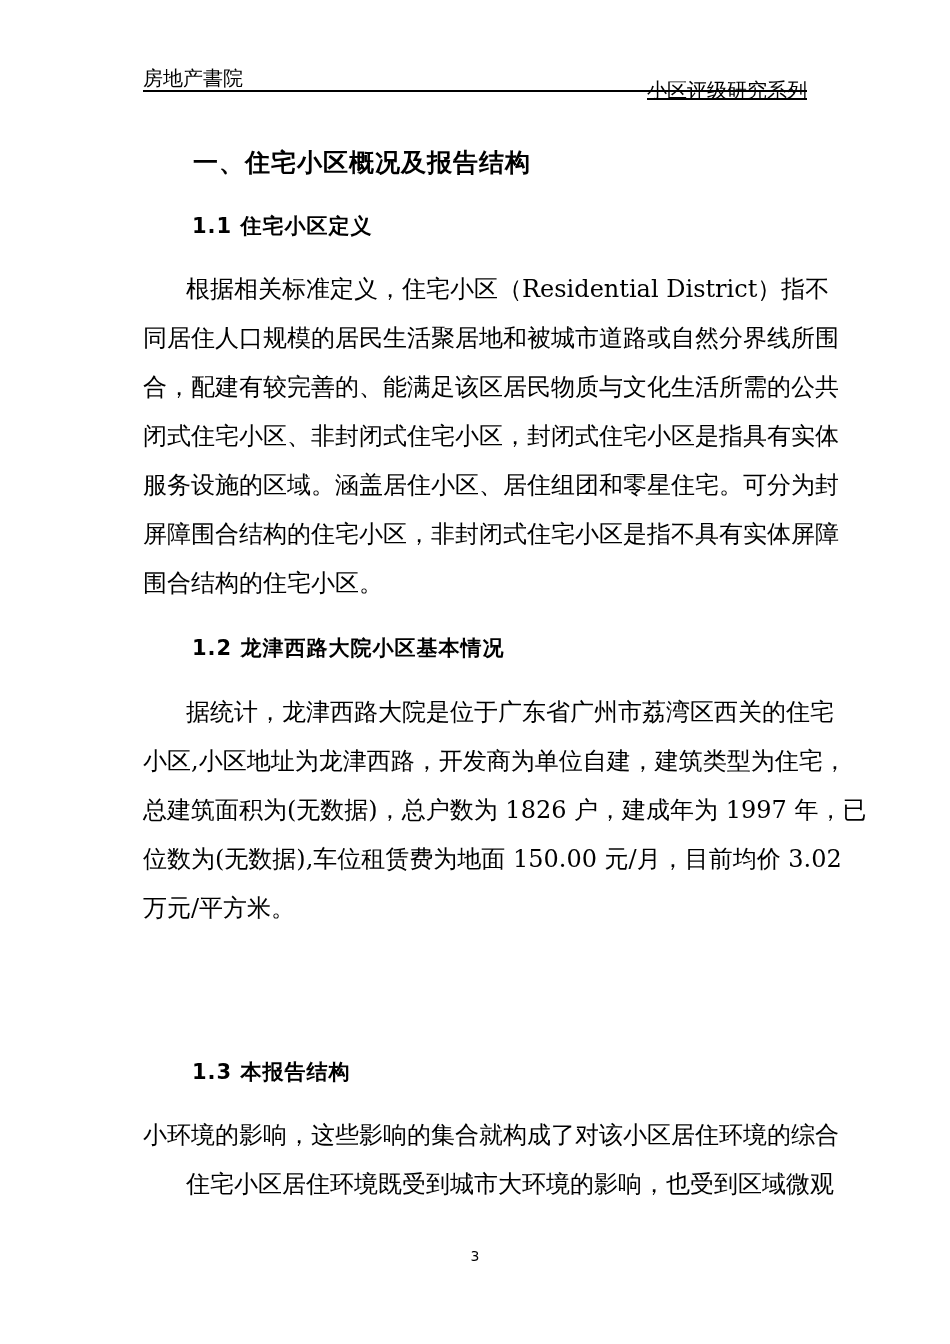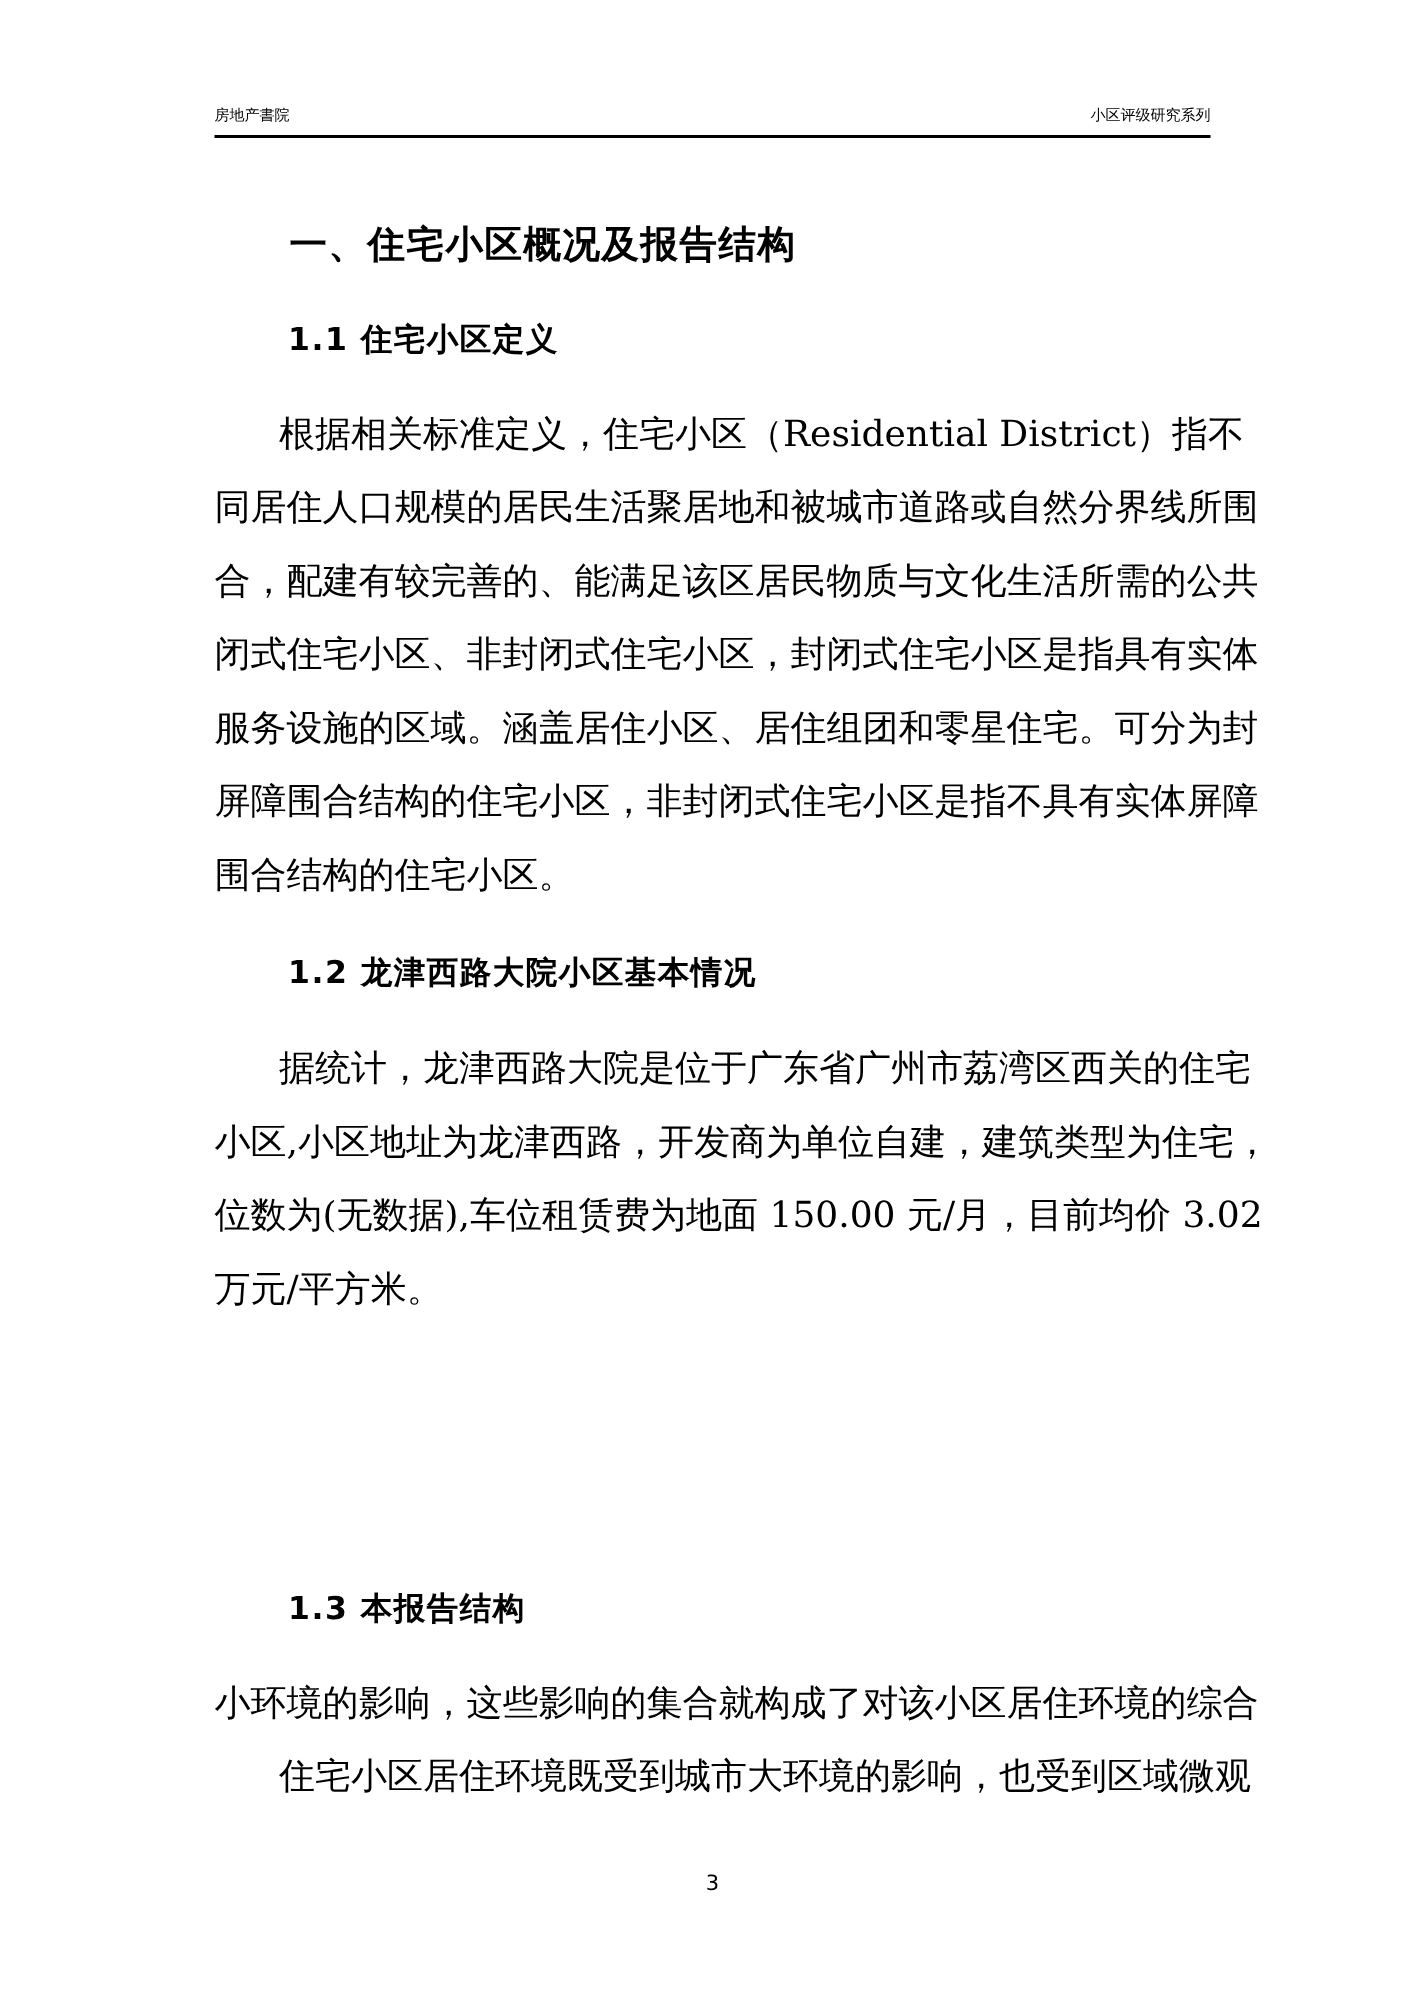--- a/index.html
+++ b/index.html
@@ -1,22 +1,22 @@
 <!DOCTYPE html>
 <html><head>
 <meta charset="utf-8">
 <style>
   html, body { margin: 0; padding: 0; background: #ffffff; }
   body { width: 950px; height: 1344px; position: relative; overflow: hidden;
          font-family: "DejaVu Serif", "Liberation Serif", serif; color: #000; }
   .header { position: absolute; left: 143px; top: 68px; width: 664px; height: 22px;
             border-bottom: 2px solid #000; font-family: "DejaVu Sans", "Liberation Sans", sans-serif;
-            font-size: 10px; line-height: 18px; text-align: center; }
+            font-size: 20px; line-height: 18px; text-align: center; }
   .header .left { position: absolute; left: 0; top: 1px; }
-  .header .right { position: absolute; right: 0; top: 1px; }
+  .header .right { position: absolute; right: 0; top: 13px; text-decoration: underline; }
   .h1 { position: absolute; left: 193px; top: 146px; font-size: 25px; font-weight: bold;
         font-family: "DejaVu Sans", "Liberation Sans", sans-serif; letter-spacing: 1px; }
   .h2 { position: absolute; left: 192px; font-size: 21px; font-weight: bold;
         font-family: "DejaVu Sans", "Liberation Sans", sans-serif; letter-spacing: 1px; }
   .para { position: absolute; left: 143px; width: 664px; font-size: 24px; line-height: 49px;
           text-align: justify; text-align-last: left; }
   .line { display: block; white-space: nowrap; height: 49px; text-align: justify; text-align-last: justify; }
   .line.last { text-align-last: left; }
   .indent { padding-left: 43px; }
   .pagenum { position: absolute; left: 0; width: 950px; top: 1248px; text-align: center;
@@ -40,20 +40,21 @@
   <span class="line">闭式住宅小区、非封闭式住宅小区，封闭式住宅小区是指具有实体</span>
   <span class="line">服务设施的区域。涵盖居住小区、居住组团和零星住宅。可分为封</span>
   <span class="line">屏障围合结构的住宅小区，非封闭式住宅小区是指不具有实体屏障</span>
   <span class="line last">围合结构的住宅小区。</span>
 </div>
 
 <div class="h2" style="top:634px;">1.2 龙津西路大院小区基本情况</div>
 <div class="para" style="top:688px;">
   <span class="line indent">据统计，龙津西路大院是位于广东省广州市荔湾区西关的住宅</span>
   <span class="line">小区,小区地址为龙津西路，开发商为单位自建，建筑类型为住宅，</span>
+  <span class="line">总建筑面积为(无数据)，总户数为 1826 户，建成年为 1997 年，已</span>
   <span class="line">位数为(无数据),车位租赁费为地面 150.00 元/月，目前均价 3.02</span>
   <span class="line last">万元/平方米。</span>
 </div>
 
 <div class="h2" style="top:1058px;">1.3 本报告结构</div>
 <div class="para" style="top:1111px;">
   <span class="line">小环境的影响，这些影响的集合就构成了对该小区居住环境的综合</span>
   <span class="line indent">住宅小区居住环境既受到城市大环境的影响，也受到区域微观</span>
 </div>
 

